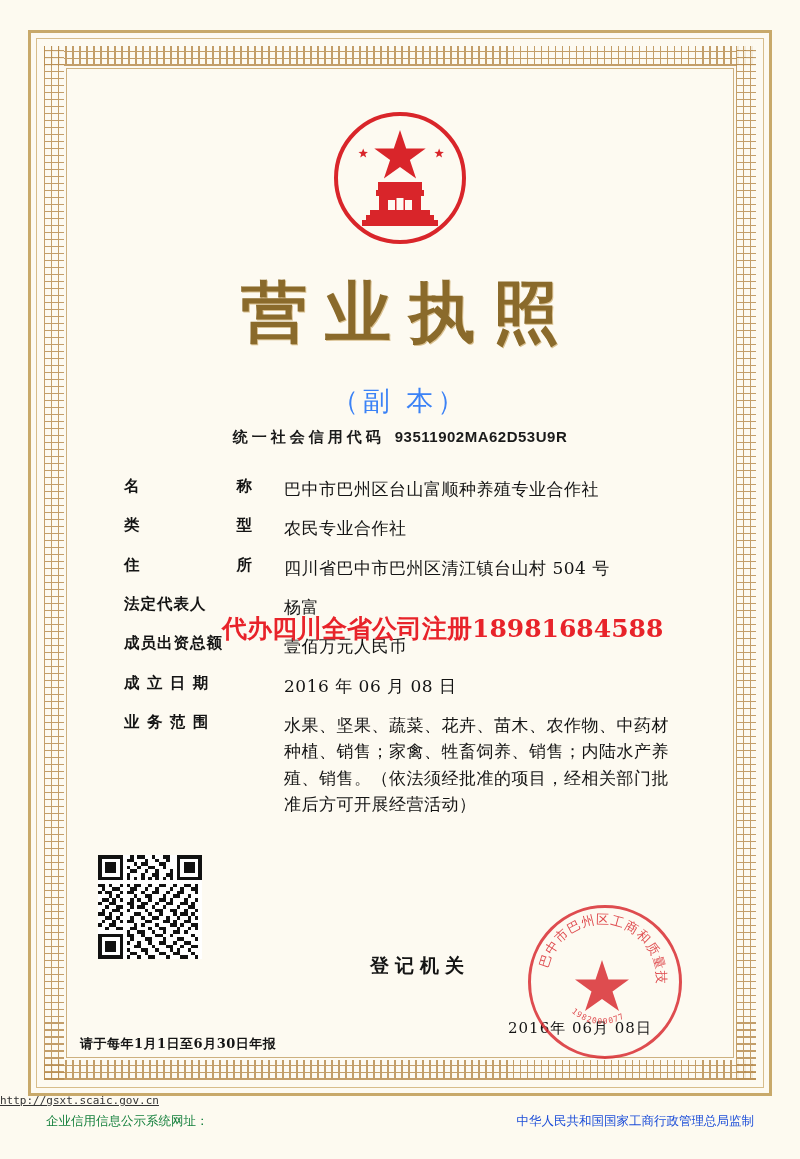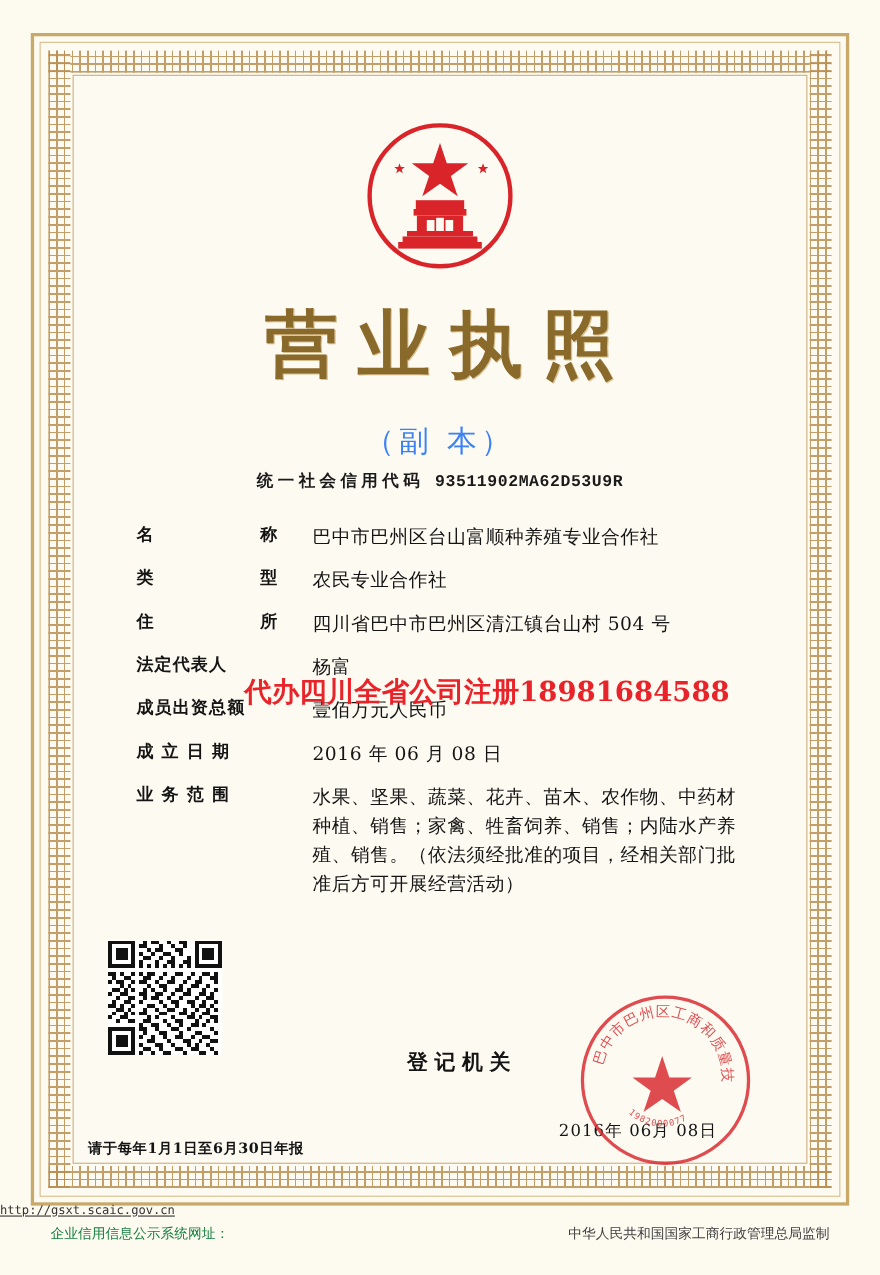--- a/index.html
+++ b/index.html
@@ -90,21 +90,21 @@
     font-family: "DejaVu Serif", serif;
     font-size: 27px;
     letter-spacing: 4px;
     color: #3b82f6;
   }
   .credit-code {
     position: absolute;
     left: 0; top: 428px;
     width: 800px;
     text-align: center;
-    font-family: Liberation Mono, monospace;
+    font-family: Liberation Sans, sans-serif;
     font-size: 15px;
     color: #1a1a1a;
     letter-spacing: 1px;
   }
   .credit-code .code-label { letter-spacing: 4px; font-weight: bold; }
   .credit-code .code-value { margin-left: 10px; font-weight: bold; letter-spacing: .5px;}
 
   
   .fields {
     position: absolute;
@@ -213,21 +213,21 @@
     left: 46px; top: 1113px;
     font-size: 12.5px;
     font-family: Liberation Mono, monospace;
     color: #15803d;
   }
   .footer-right {
     position: absolute;
     right: 46px; top: 1113px;
     font-size: 12.5px;
     font-family: "DejaVu Serif", serif;
-    color: #404040;
+    color: #1d4ed8;
   }
 </style>
 </head>
 <body>
 
 <div class="page">
 
   <div class="frame-outer"></div>
   <div class="frame-inner-line"></div>
   <div class="meander-band band-top"></div>

